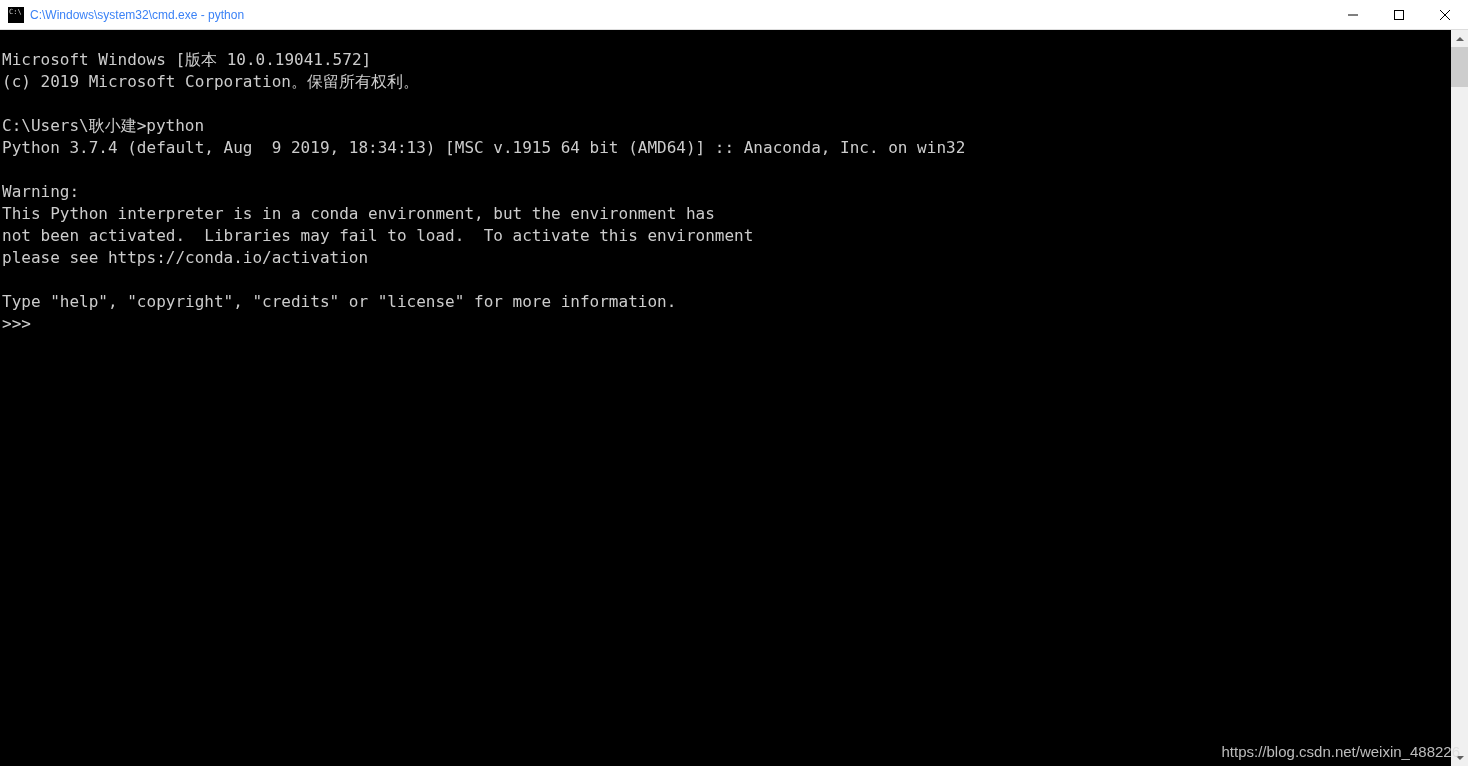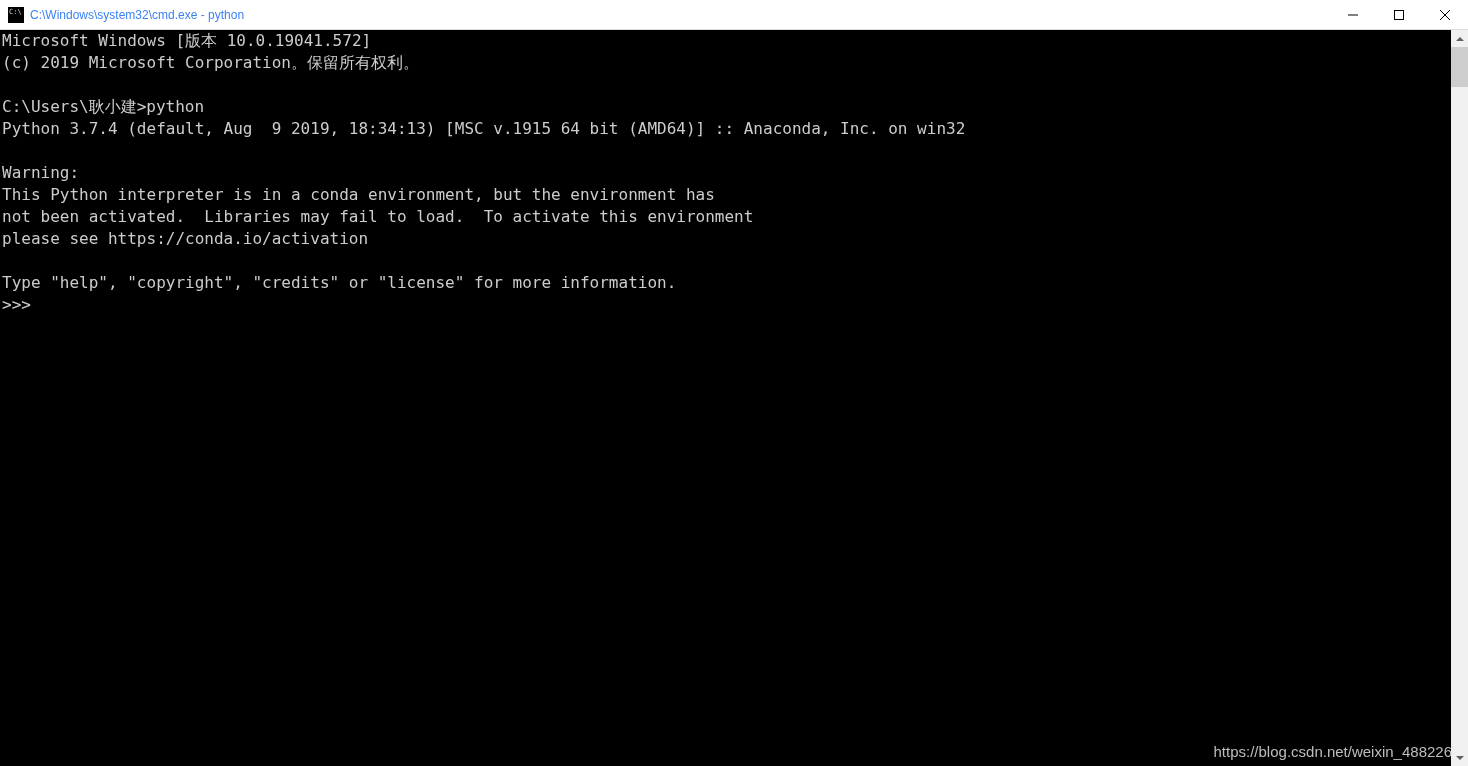--- a/index.html
+++ b/index.html
@@ -62,21 +62,21 @@
     display: flex;
     height: calc(100% - 30px);
   }
   .terminal {
     flex: 1;
     background: #000;
     color: #cccccc;
     font-family: "NSimSun", "SimSun", "Consolas", monospace;
     font-size: 16px;
     line-height: 22px;
-    padding: 0 0 0 2px;
+    padding: 19px 0 0 2px;
     white-space: pre;
     overflow: hidden;
   }
   .scrollbar {
     width: 17px;
     background: #f0f0f0;
     position: relative;
     display: flex;
     flex-direction: column;
   }
@@ -97,21 +97,21 @@
   .scroll-thumb {
     position: absolute;
     top: 0;
     left: 0;
     right: 0;
     height: 40px;
     background: #cdcdcd;
   }
   .watermark {
     position: absolute;
-    right: 16px;
+    right: 8px;
     bottom: 6px;
     color: #dddddd;
     font-size: 15px;
     font-family: Arial, sans-serif;
     opacity: 0.85;
     pointer-events: none;
   }
 </style>
 </head>
 <body>

